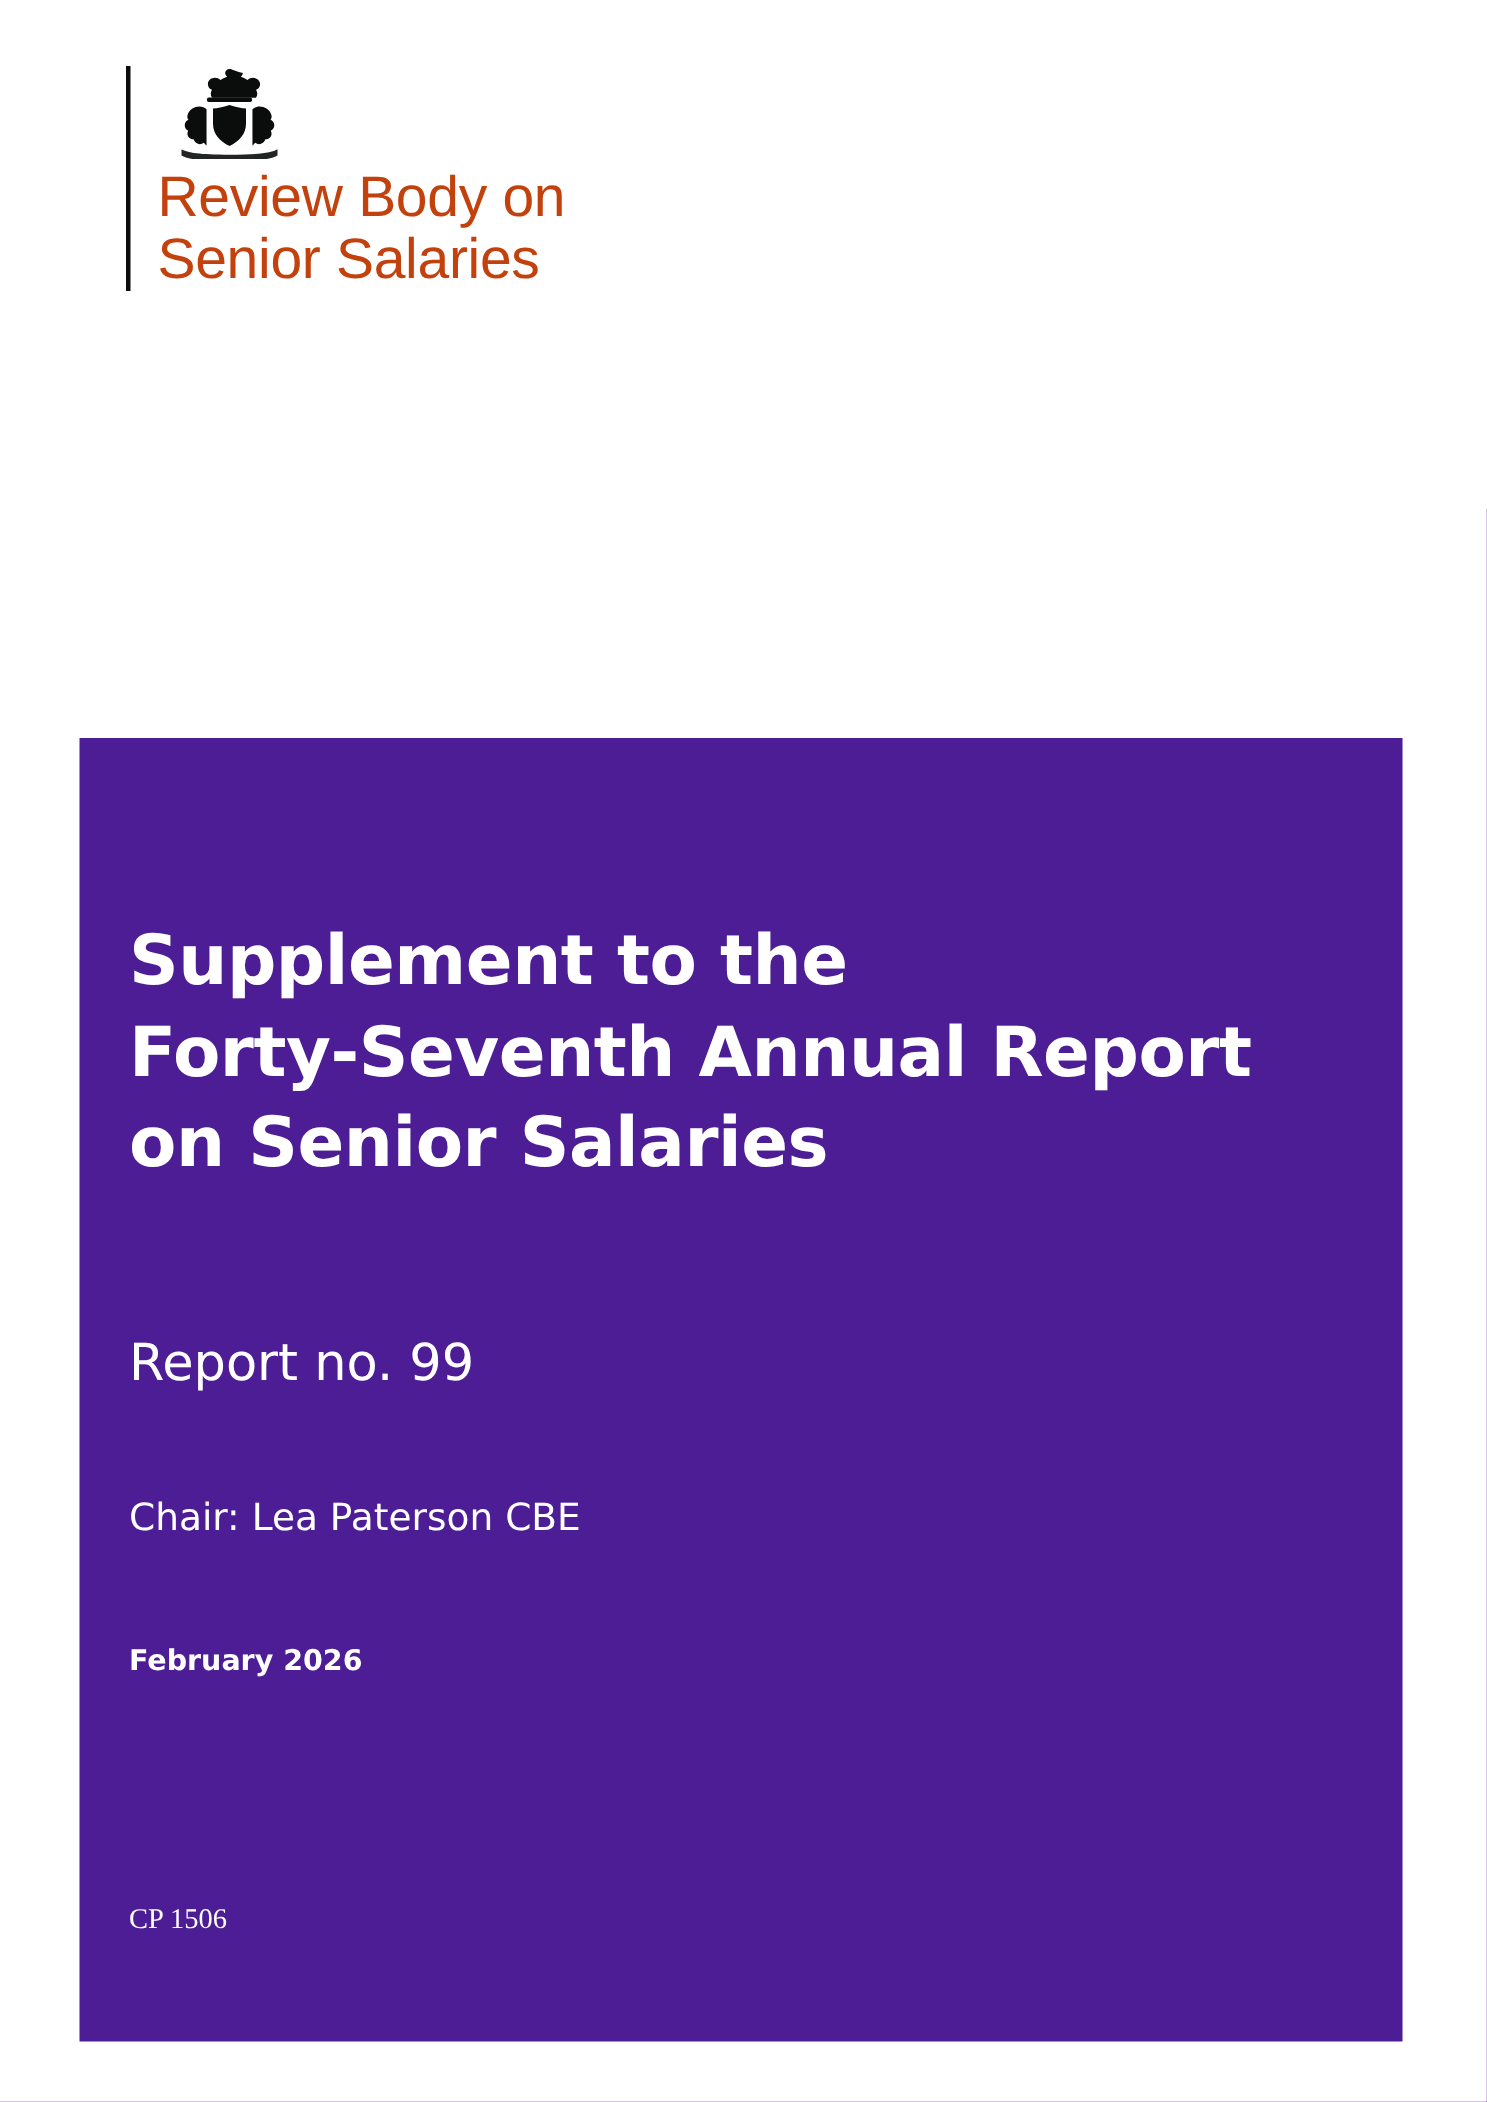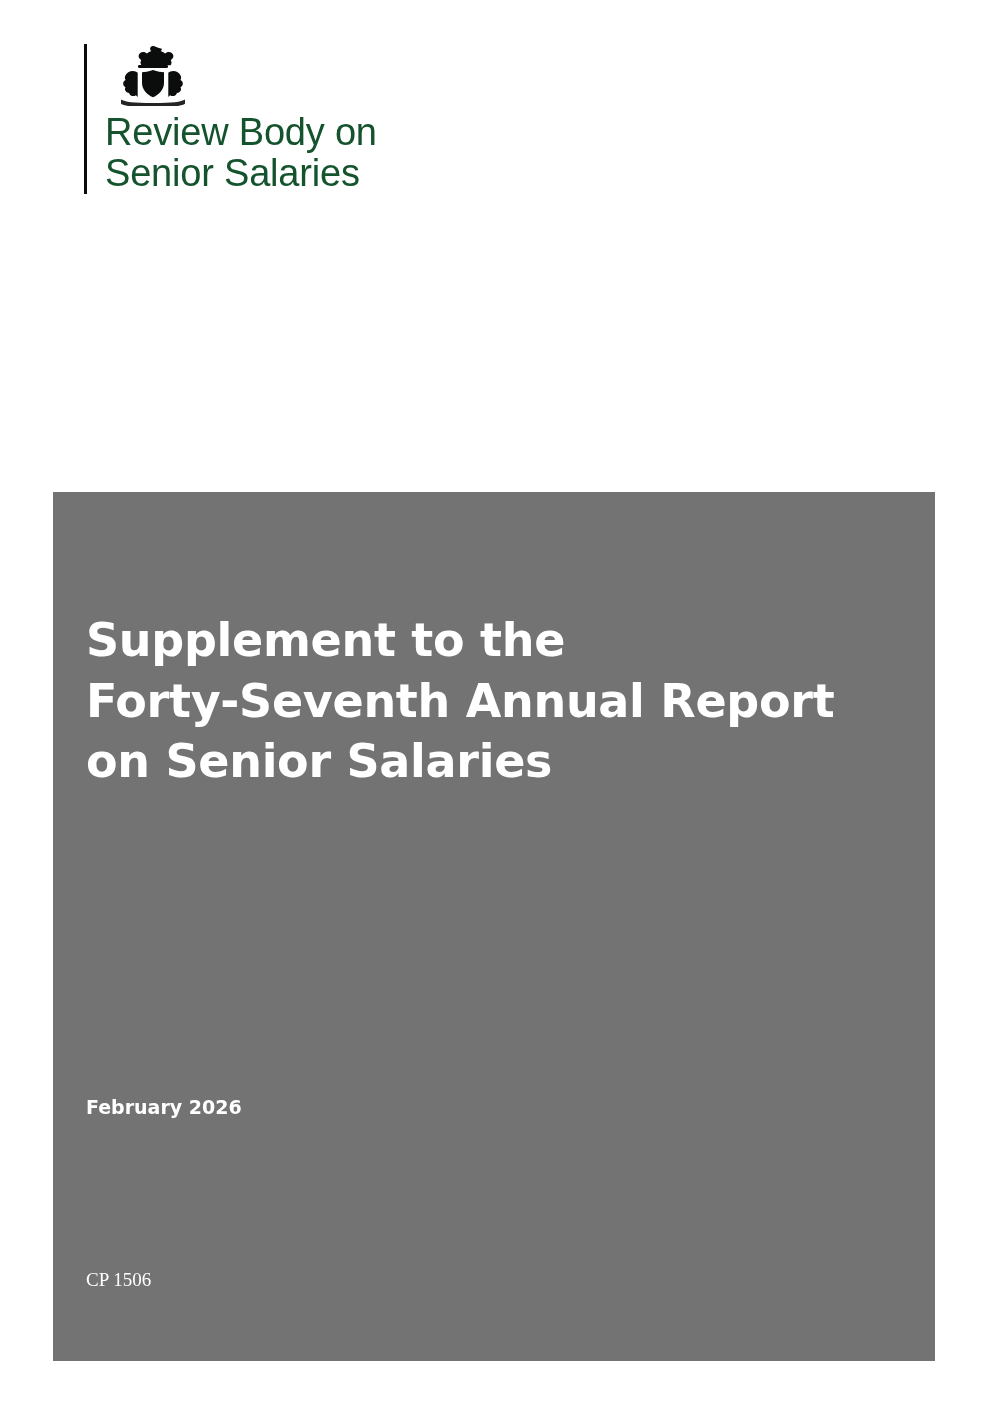--- a/index.html
+++ b/index.html
@@ -36,33 +36,33 @@
   .crest {
     height: 62px;
     width: 96px;
     margin-bottom: 6px;
     display: block;
   }
   .masthead-title {
     font-family: "Liberation Sans", sans-serif;
     font-size: 38px;
     line-height: 1.08;
-    color: #14532d;
+    color: #c2410c;
     letter-spacing: -0.2px;
     white-space: pre-line;
   }
 
   
   .title-panel {
     position: absolute;
     left: 53px;
     top: 492px;
     width: 882px;
     height: 869px;
-    background: #737373;
+    background: #4c1d95;
     box-sizing: border-box;
   }
   .title-inner {
     position: absolute;
     left: 33px;
     right: 40px;
     top: 0;
     bottom: 0;
   }
   .doc-title {
@@ -143,16 +143,18 @@
     <div class="masthead-title">Review Body on
 Senior Salaries</div>
   </div>
 </div>
 
 <div class="title-panel">
   <div class="title-inner">
     <div class="doc-title">Supplement to the
 Forty-Seventh Annual Report
 on Senior Salaries</div>
+    <div class="report-no">Report no. 99</div>
+    <div class="chair">Chair: Lea Paterson CBE</div>
     <div class="date">February 2026</div>
     <div class="cp-number">CP 1506</div>
   </div>
 </div>
 
 </body></html>

